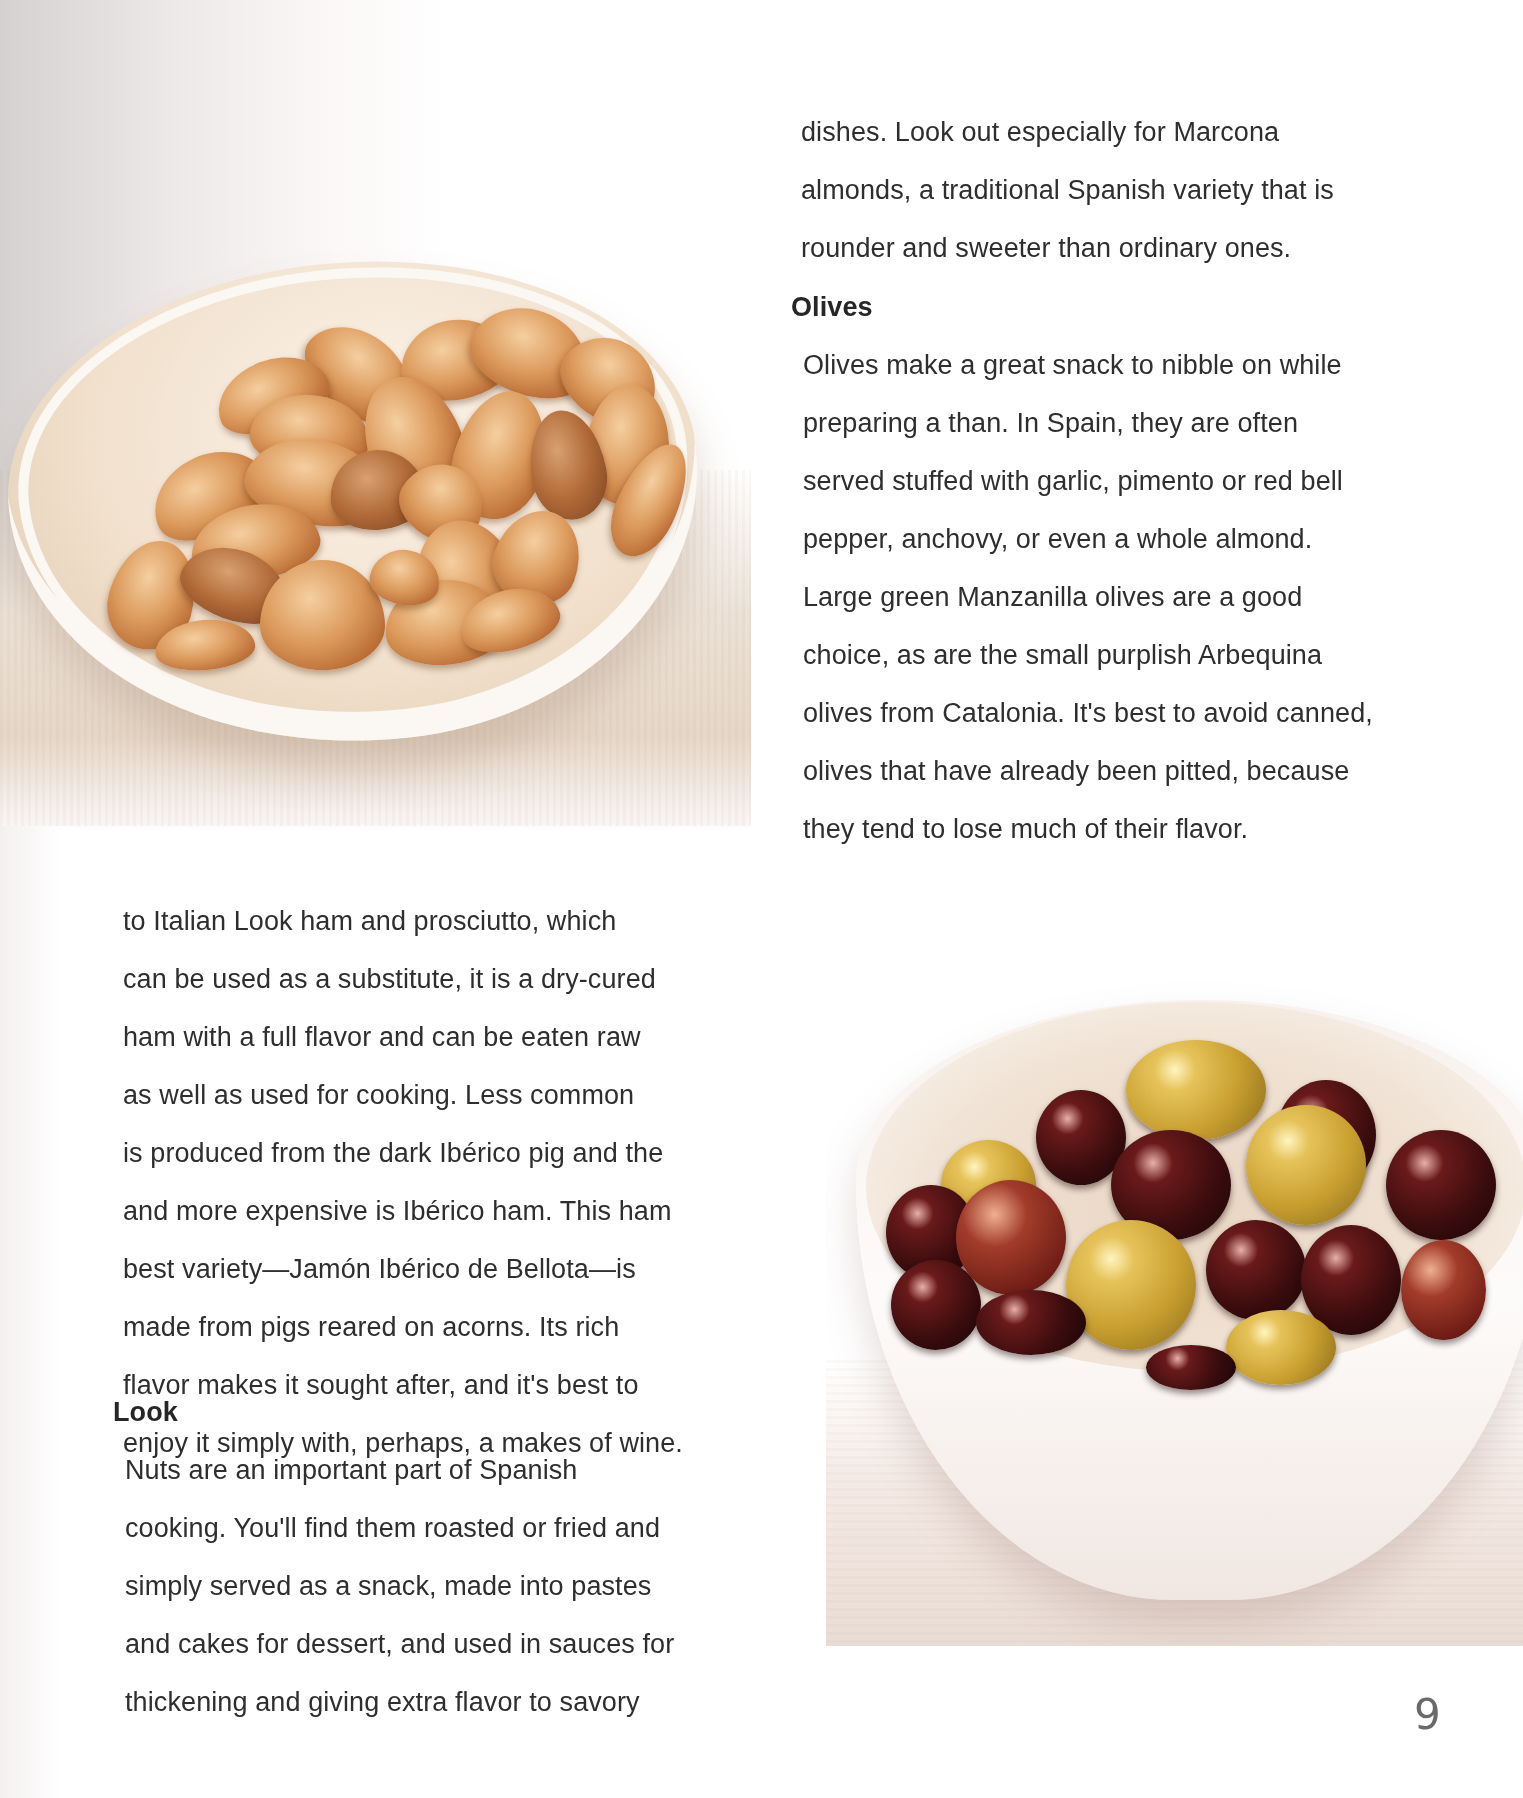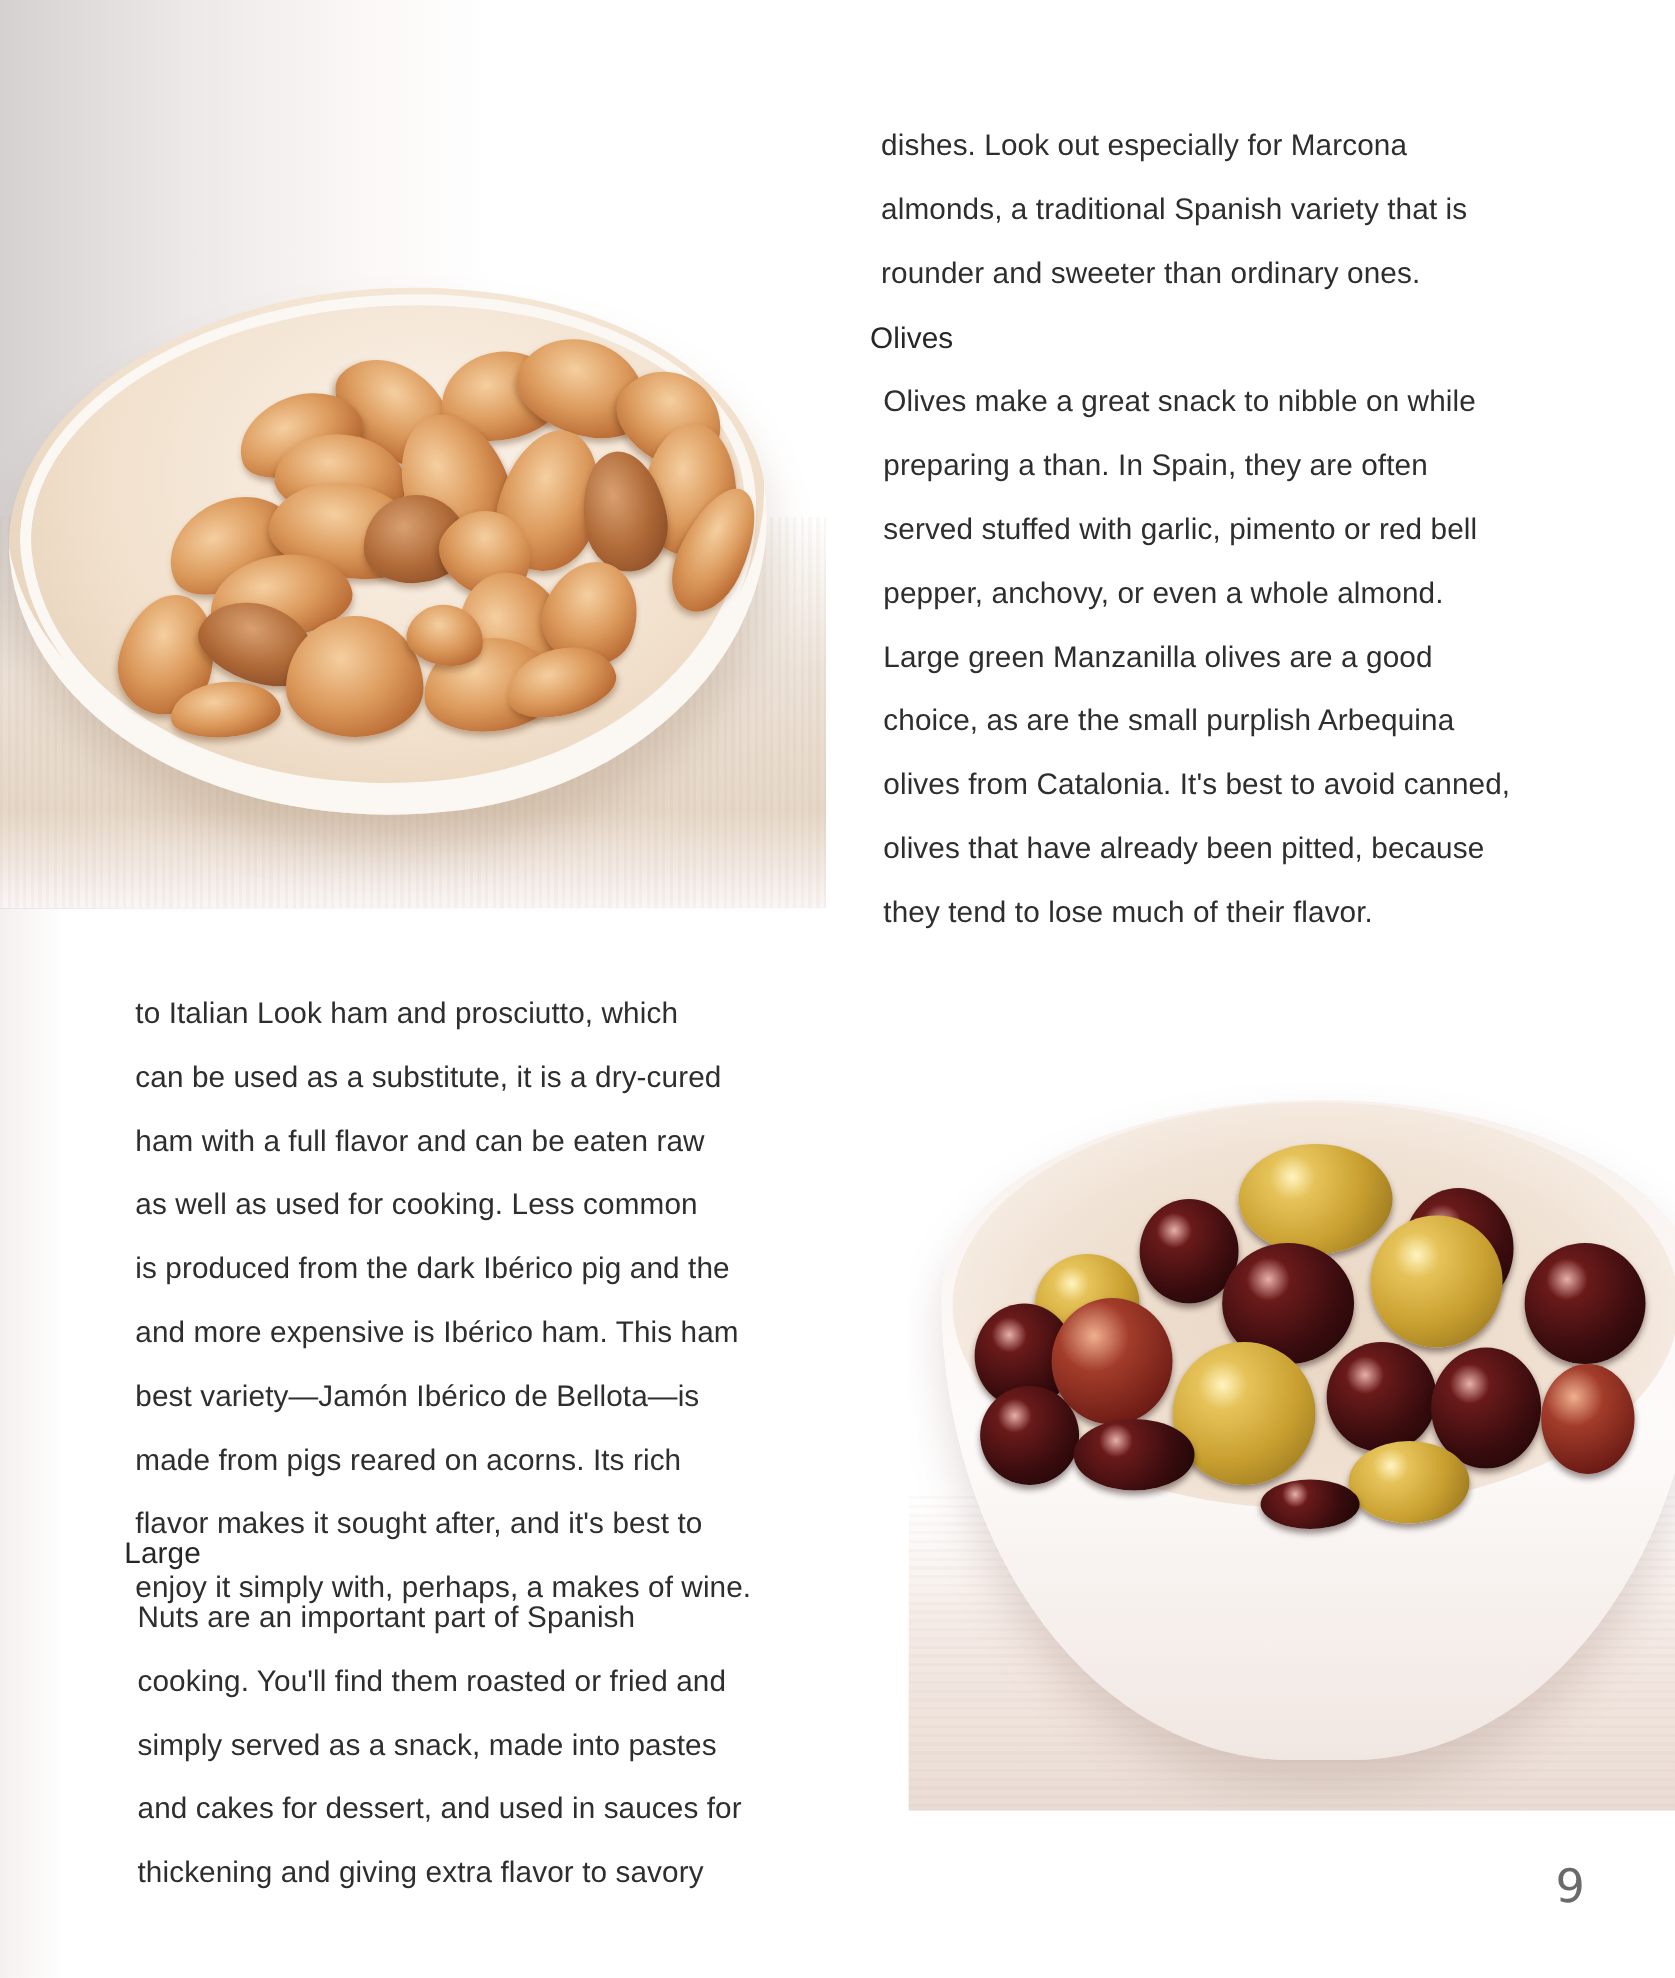--- a/index.html
+++ b/index.html
@@ -75,21 +75,21 @@
   .olive.green { background:radial-gradient(circle at 35% 30%, #fff4c0 0%, #e6c35a 18%, #c9a030 55%, #8a6b1a 100%); }
   .olive.black { background:radial-gradient(circle at 35% 30%, #e8b0a8 0%, #6a1a1a 18%, #3a0c0e 60%, #1a0506 100%); }
   .olive.red   { background:radial-gradient(circle at 35% 30%, #f0b090 0%, #a23c2a 30%, #6a1a14 80%); }
 
   
   .text-block {
     position:absolute; font-size:27px; line-height:46px; color:#2e2e2e;
     letter-spacing:0.1px;
   }
   .text-block p { margin:12px; white-space:nowrap; }
-  .heading { font-weight:normal; color:#262626; font-size:27px; line-height:46px; margin:0; }
+  .heading { font-weight:bold; color:#262626; font-size:27px; line-height:46px; margin:0; }
   .col-right-top { left:789px; top:97px; }
   .col-right-olives { left:791px; top:284px; }
   .col-left-ham { left:111px; top:886px; }
   .col-left-nuts { left:113px; top:1389px; }
   .page-number {
     position:absolute; left:1414px; top:1690px; font-size:42px; color:#6a6a6a;
     font-family:"DejaVu Sans", sans-serif;
   }
 </style>
 </head>
@@ -156,21 +156,21 @@
   <p>as well as used for cooking. Less common</p>
   <p>is produced from the dark Ibérico pig and the</p>
   <p>and more expensive is Ibérico ham. This ham</p>
   <p>best variety—Jamón Ibérico de Bellota—is</p>
   <p>made from pigs reared on acorns. Its rich</p>
   <p>flavor makes it sought after, and it's best to</p>
   <p>enjoy it simply with, perhaps, a makes of wine.</p>
 </div>
 
 <div class="text-block col-left-nuts">
-  <h2 class="heading">Large</h2>
+  <h2 class="heading">Look</h2>
   <p>Nuts are an important part of Spanish</p>
   <p>cooking. You'll find them roasted or fried and</p>
   <p>simply served as a snack, made into pastes</p>
   <p>and cakes for dessert, and used in sauces for</p>
   <p>thickening and giving extra flavor to savory</p>
 </div>
 
 <div class="photo-olives" title="white bowl of mixed green and black olives">
   <div class="table"></div>
   <div class="bowl-body"></div>

